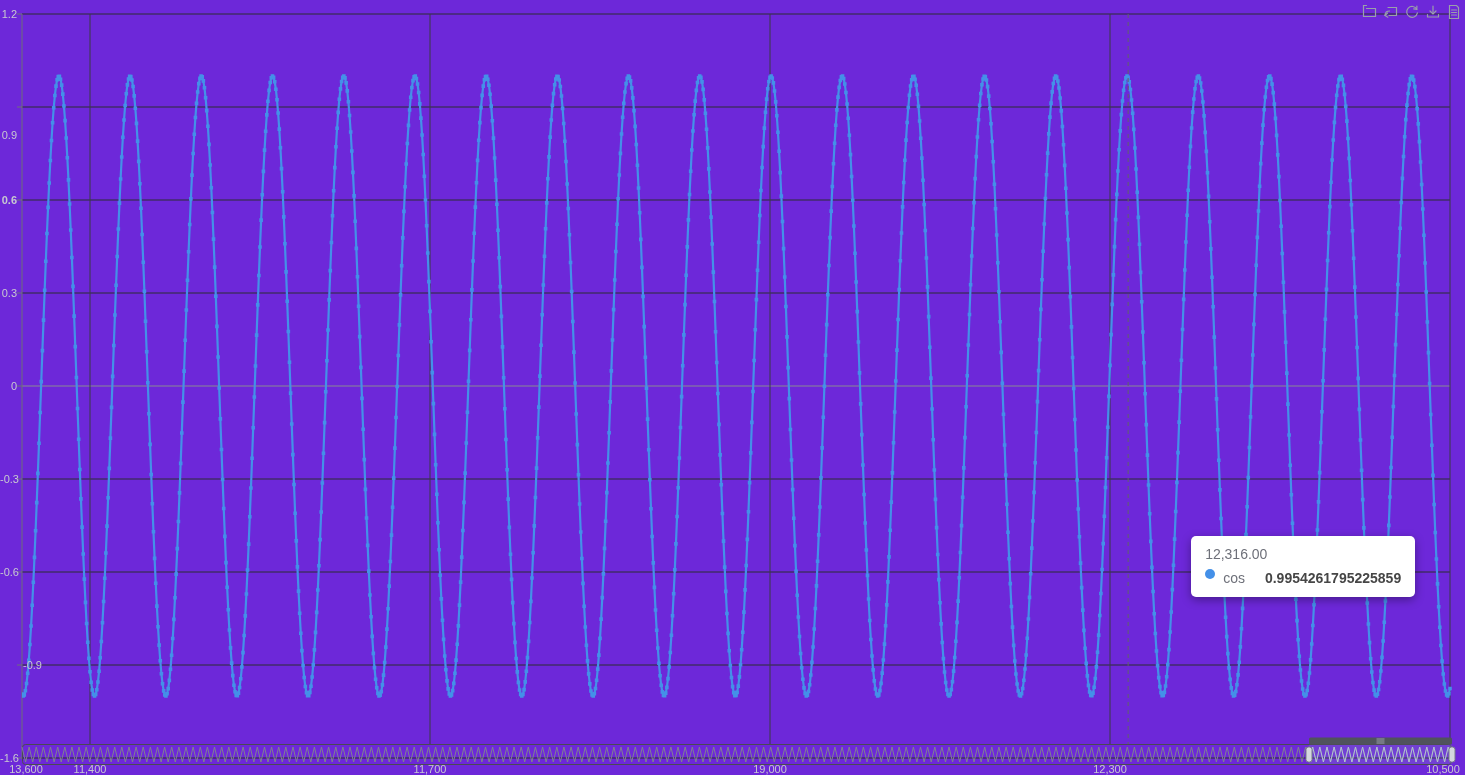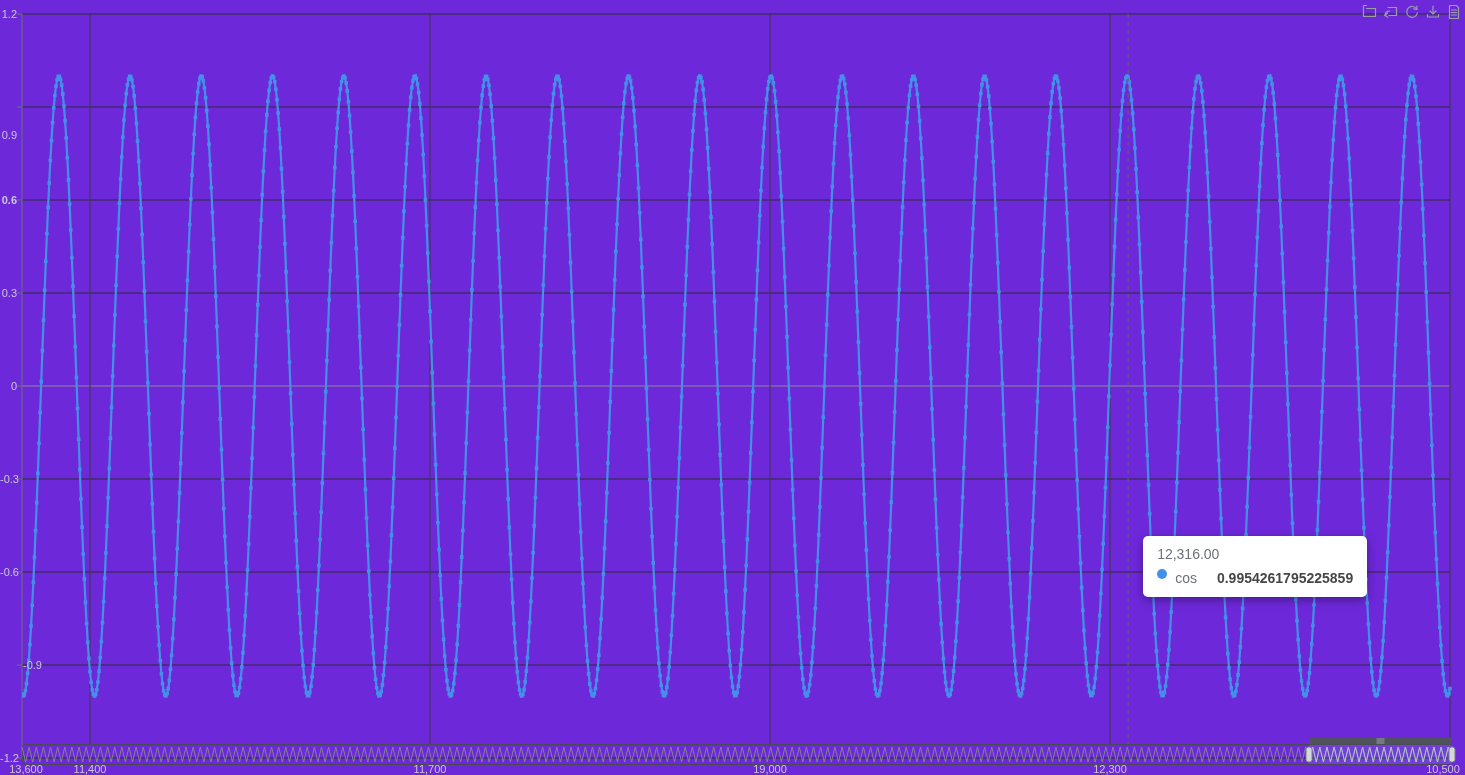--- a/index.html
+++ b/index.html
@@ -11,21 +11,21 @@
         color:#c8c8d0;transform:translateY(-50%);letter-spacing:0;}
   .xlab{position:absolute;top:763px;font-size:11px;color:#c8c8d0;
         transform:translateX(-50%);white-space:nowrap;}
   
   .toolbar{position:absolute;top:4px;right:3px;display:flex;gap:5px;}
   .tb{width:16px;height:16px;display:inline-block;cursor:pointer;}
   .tb svg{position:static;display:block;}
   
   .tooltip{position:absolute;background:#ffffff;border-radius:5px;
            padding:9px 14px 10px 14px;box-shadow:0 3px 10px rgba(0,0,0,.35);
-           font-size:14px;line-height:1.3;white-space:nowrap;z-index:5;}
+           font-size:14px;line-height:1.3;white-space:nowrap;z-index:5;margin-left:48px;}
   .tt-x{color:#6e7079;margin-bottom:6px;}
   .tt-row{display:flex;align-items:flex-start;}
   .tt-dot{width:10px;height:10px;border-radius:50%;display:inline-block;
           margin-right:8px;}
   .tt-name{color:#6e7079;}
   .tt-val{color:#464646;font-weight:bold;margin-left:20px;}
 </style>
 </head>
 <body>
 
@@ -89,21 +89,21 @@
 
   <div id="y-labels">
       <div class="ylab" style="top: 14px;">1.2</div>
       <div class="ylab" style="top: 107px; margin-top: 28px;">0.9</div>
       <div class="ylab" style="top: 200px; font-weight: bold;">0.6</div>
       <div class="ylab" style="top: 293px;">0.3</div>
       <div class="ylab" style="top: 386px;">0</div>
       <div class="ylab" style="top: 479px;">-0.3</div>
       <div class="ylab" style="top: 572px;">-0.6</div>
       <div class="ylab" style="top: 665px; padding-left: 23px;">-0.9</div>
-      <div class="ylab" style="top: 758px;">-1.2</div>
+      <div class="ylab" style="top: 758px;">-1.6</div>
     </div>
   <div id="x-labels">
       <div class="xlab" style="left: 26px;">13,600</div>
       <div class="xlab" style="left: 90px;">11,400</div>
       <div class="xlab" style="left: 430px;">11,700</div>
       <div class="xlab" style="left: 770px;">19,000</div>
       <div class="xlab" style="left: 1110px;">12,300</div>
       <div class="xlab" style="left: 1443px;">10,500</div>
     </div>
 

